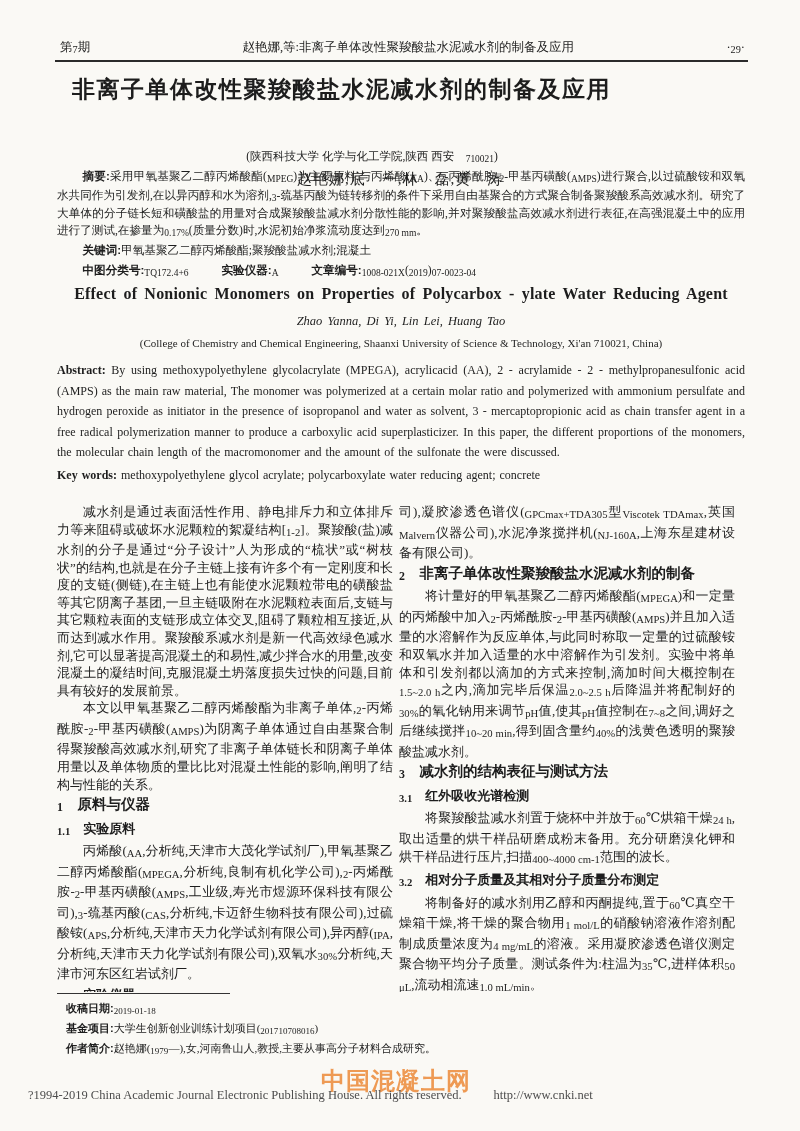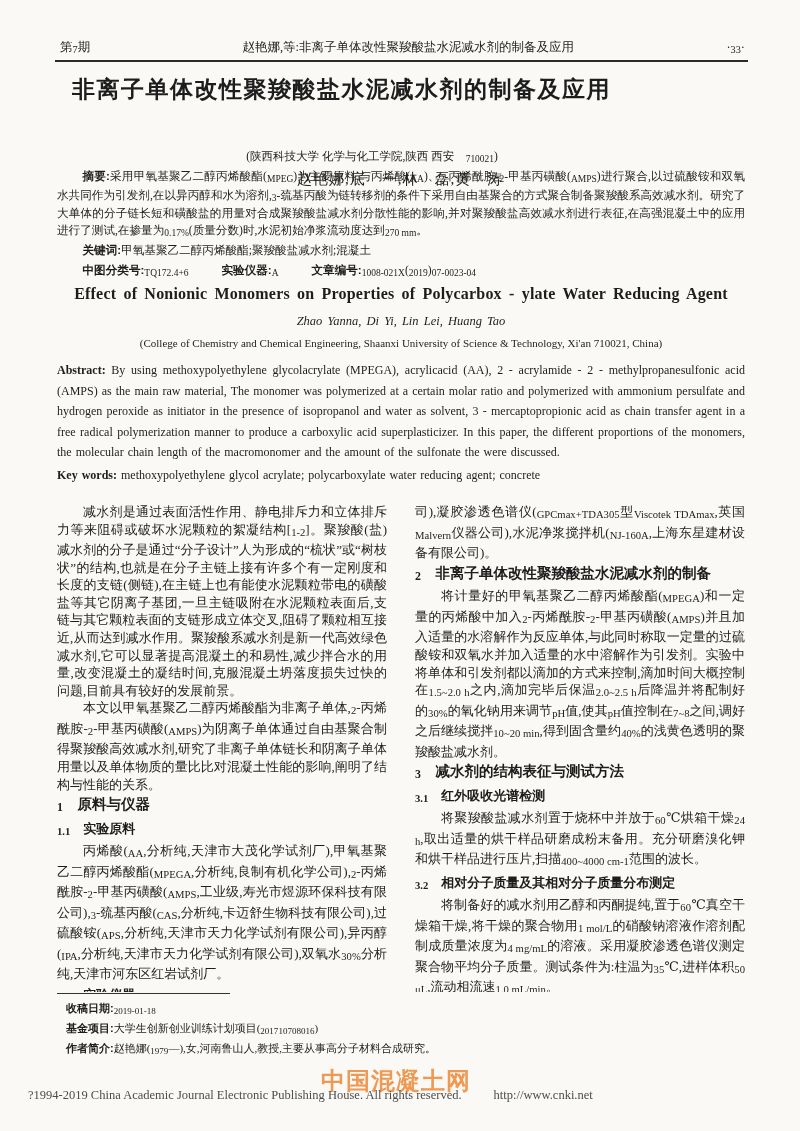--- a/index.html
+++ b/index.html
@@ -22,21 +22,21 @@
   .meta{margin-top:2px;}
   .meta .seg{margin-right:30px;}
   
   .enblock{position:absolute;left:57px;width:688px;top:285px;text-align:center;}
   .etitle{margin:0;font-size:16px;font-weight:bold;word-spacing:3px;letter-spacing:.2px;}
   .eauthors{margin-top:11px;font-style:italic;font-size:12.5px;word-spacing:2px;}
   .eaffil{margin-top:8px;font-size:11px;}
   .eabs{margin:11px 0 0;text-align:justify;font-size:12px;line-height:20.6px;word-spacing:1px;}
   .ekw{margin:2px 0 0;text-align:left;font-size:12px;line-height:20px;}
   
-  .cols{position:absolute;left:57px;width:688px;top:503px;height:489px;display:flex;gap:28px;
+  .cols{position:absolute;left:57px;width:688px;top:503px;height:489px;display:flex;gap:6px;
         overflow:hidden;font-size:13px;line-height:17.6px;text-align:justify;}
   .col{width:336px;}
   .b-p{margin:0;text-indent:2em;}
   .b-pc{margin:0;}
   .b-h1,.b-h2{margin:3px 0 2px;font-family:"Liberation Sans","DejaVu Sans",sans-serif;font-weight:bold;
         text-align:left;text-indent:0;}
   .b-h1{font-size:14.5px;}
   .b-h2{font-size:13px;}
   
   .fn-rule{position:absolute;left:57px;top:993px;width:173px;height:1px;background:#333;}
@@ -51,21 +51,21 @@
   .lat{font-family:"Liberation Serif","DejaVu Serif",serif;font-size:0.82em;vertical-align:-0.18em;letter-spacing:0;}
 </style>
 </head>
 <body>
 
 <div class="page">
 
   <div class="hdr">
     <span class="ocr">第<span class="lat">7</span>期</span>
     <span class="hdr-c ocr">赵艳娜,等:非离子单体改性聚羧酸盐水泥减水剂的制备及应用</span>
-    <span class="ocr">·<span class="lat">33</span>·</span>
+    <span class="ocr">·<span class="lat">29</span>·</span>
   </div>
   <div class="hdr-rule"></div>
 
   <h1 class="title">非离子单体改性聚羧酸盐水泥减水剂的制备及应用</h1>
   <div class="authors ocr">赵艳娜,底　一,林　磊,黄　涛</div>
   <div class="affil ocr">(陕西科技大学 化学与化工学院,陕西 西安　<span class="lat">710021</span>)</div>
 
   <div class="absblock">
     <p class="abs ocr"><b class="lbl">摘要:</b><span>采用甲氧基聚乙二醇丙烯酸酯(<span class="lat">MPEG</span>)为主要原料,与丙烯酸(<span class="lat">AA</span>)、<span class="lat">2</span>-丙烯酰胺-<span class="lat">2</span>-甲基丙磺酸(<span class="lat">AMPS</span>)进行聚合,以过硫酸铵和双氧水共同作为引发剂,在以异丙醇和水为溶剂,<span class="lat">3</span>-巯基丙酸为链转移剂的条件下采用自由基聚合的方式聚合制备聚羧酸系高效减水剂。研究了大单体的分子链长短和磺酸盐的用量对合成聚羧酸盐减水剂分散性能的影响,并对聚羧酸盐高效减水剂进行表征,在高强混凝土中的应用进行了测试,在掺量为<span class="lat">0.17%</span>(质量分数)时,水泥初始净浆流动度达到<span class="lat">270 mm</span>。</span></p>
     <p class="abs ocr"><b class="lbl">关键词:</b><span>甲氧基聚乙二醇丙烯酸酯;聚羧酸盐减水剂;混凝土</span></p>

